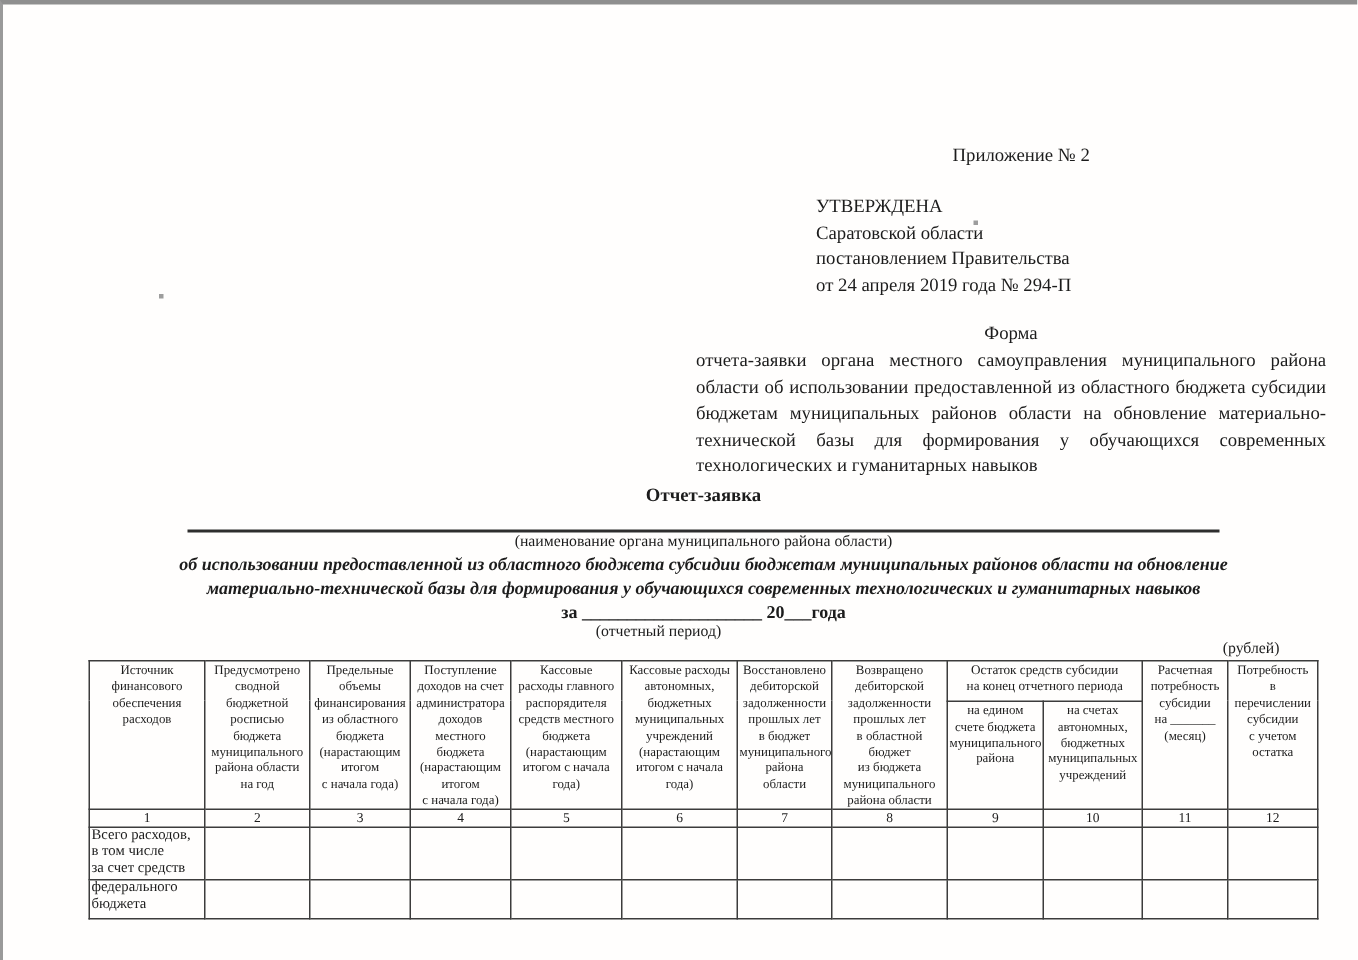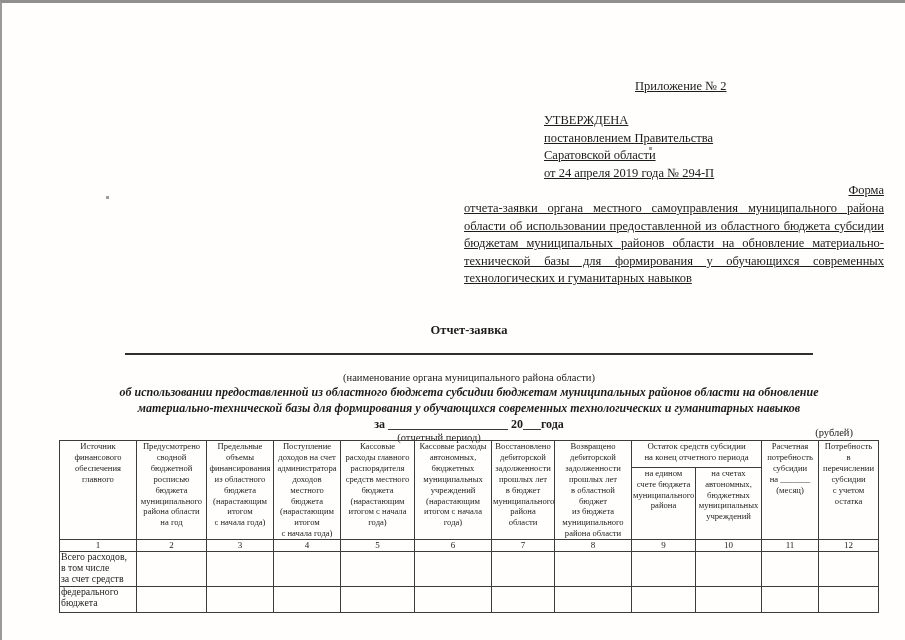--- a/index.html
+++ b/index.html
@@ -4,30 +4,30 @@
 <style>
   html,body{margin:0;padding:0;background:#fff;}
   .page{
     position:relative;width:905px;height:640px;background:#fffefd;
     font-family:"Liberation Serif","DejaVu Serif",serif;color:#1c1c1c;
     border-top:3px solid #8f8f8f;border-left:2px solid #9a9a9a;box-sizing:border-box;
     overflow:hidden;
   }
   .speck{position:absolute;width:3px;height:3px;background:#9d9d9d;}
   
-  .right-block{position:absolute;left:462px;top:75px;width:420px;font-size:12.5px;line-height:17.4px;text-decoration:underline;}
+  .right-block{position:absolute;left:462px;top:92px;width:420px;font-size:12.5px;line-height:17.4px;}
   .appendix{margin-left:171px;}
   .approval{margin-left:80px;margin-top:17px;}
-  .form-label{text-align:right;}
+  .form-label{text-align:center;margin-top:15px;}
   .form-desc{text-align:justify;margin-top:1px;}
   
   .mid{position:absolute;left:57px;top:320px;width:820px;text-align:center;}
   .report-title{font-weight:bold;font-size:12.5px;}
   .org-line{margin:14px auto 0 auto;width:688px;border-bottom:2px solid #2e2e2e;height:1px;}
-  .org-caption{font-size:10.5px;margin-top:17px;}
+  .org-caption{font-size:10.5px;margin-top:1px;}
   .subtitle{font-weight:bold;font-size:12px;line-height:15.5px;margin-top:2px;font-style:italic;}
   .period{font-weight:bold;font-size:12px;margin-top:1px;}
   .period-caption{font-size:10.5px;margin-top:0;margin-right:60px;}
   .rub{position:absolute;right:52px;top:424px;font-size:10.5px;}
   
   table.rep{
     position:absolute;left:57px;top:437px;border-collapse:collapse;table-layout:fixed;
     width:819px;
   }
   table.rep td{border:1px solid #3c3c3c;padding:0 1px;box-sizing:border-box;overflow:hidden;}
@@ -46,22 +46,22 @@
 
 <div class="page">
 
   <div class="speck" style="left:104px;top:193px;"></div>
   <div class="speck" style="left:647px;top:144px;"></div>
 
   <div class="right-block">
     <div class="appendix">Приложение № 2</div>
     <div class="approval">
       <div>УТВЕРЖДЕНА</div>
+      <div>Саратовской области</div>
       <div>постановлением Правительства</div>
-      <div>Саратовской области</div>
       <div>от 24 апреля 2019 года № 294-П</div>
     </div>
     <div class="form-label">Форма</div>
     <div class="form-desc">отчета-заявки органа местного самоуправления муниципального района области об использовании предоставленной из областного бюджета субсидии бюджетам муниципальных районов области на обновление материально-технической базы для формирования у обучающихся современных технологических и гуманитарных навыков</div>
   </div>
 
   <div class="mid">
     <div class="report-title">Отчет-заявка</div>
     <div class="org-line"></div>
     <div class="org-caption">(наименование органа муниципального района области)</div>
@@ -88,21 +88,21 @@
       <col style="width:64px">
         <col style="width:66px">
         <col style="width:57px">
         <col style="width:60px">
     </colgroup>
     <tbody>
       <tr class="grow">
         <td class="hcell" rowspan="2">Источник
 финансового
 обеспечения
-главного</td>
+расходов</td>
         <td class="hcell" rowspan="2">Предусмотрено
 сводной
 бюджетной
 росписью
 бюджета
 муниципального
 района области
 на год</td>
         <td class="hcell" rowspan="2">Предельные
 объемы

